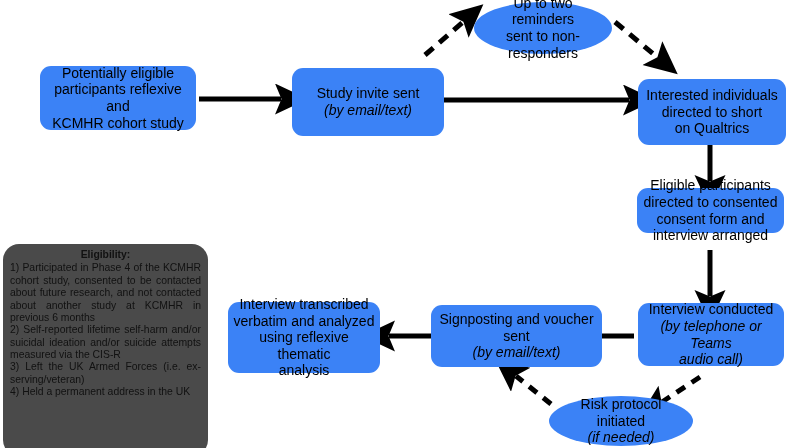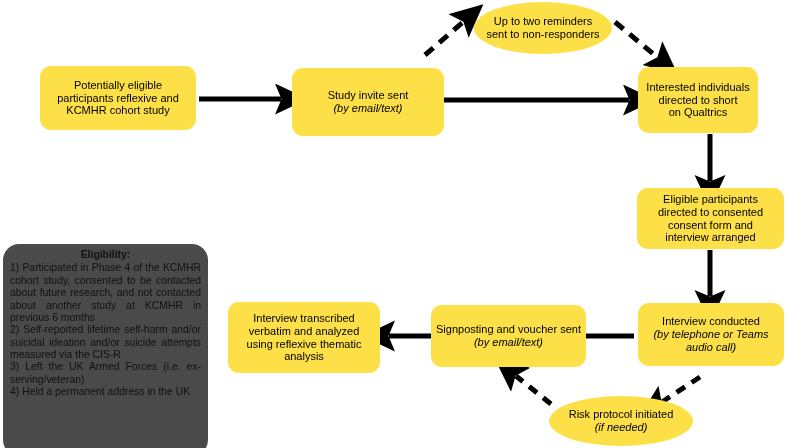--- a/index.html
+++ b/index.html
@@ -16,23 +16,23 @@
     font-family: "Liberation Sans", sans-serif;
   }
   .node {
     position: absolute;
     box-sizing: border-box;
     display: flex;
     align-items: center;
     justify-content: center;
     text-align: center;
     color: #000000;
-    font-size: 11px;
+    font-size: 14px;
     line-height: 1.18;
-    background: #fde047;
+    background: #3b82f6;
     border-radius: 11px;
     padding: 3px 5px;
   }
   .node .lines { width: 100%; }
   .node .ln { display: block; }
   .node .it { font-style: italic; }
   .ellipse {
     border-radius: 50%;
     padding: 2px 8px;
   }
@@ -115,46 +115,46 @@
     </span>
   </div>
 
   <div class="node ellipse" style="left:474px; top:2px; width:138px; height:52px;">
     <span class="lines">
       <span class="ln">Up to two reminders</span>
       <span class="ln">sent to non-responders</span>
     </span>
   </div>
 
-  <div class="node" style="left:638px; top:67px; width:120px; height:66px;">
+  <div class="node" style="left:638px; top:79px; width:148px; height:66px;">
     <span class="lines">
       <span class="ln">Interested individuals</span>
       <span class="ln">directed to short</span>
       <span class="ln">on Qualtrics</span>
     </span>
   </div>
 
-  <div class="node" style="left:637px; top:188px; width:147px; height:61px;">
+  <div class="node" style="left:637px; top:188px; width:147px; height:45px;">
     <span class="lines">
       <span class="ln">Eligible participants</span>
       <span class="ln">directed to consented</span>
       <span class="ln">consent form and</span>
       <span class="ln">interview arranged</span>
     </span>
   </div>
 
   <div class="node" style="left:638px; top:303px; width:146px; height:63px;">
     <span class="lines">
       <span class="ln">Interview conducted</span>
       <span class="ln it">(by telephone or Teams</span>
       <span class="ln it">audio call)</span>
     </span>
   </div>
 
-  <div class="node" style="left:431px; top:305px; width:155px; height:62px;">
+  <div class="node" style="left:431px; top:305px; width:171px; height:62px;">
     <span class="lines">
       <span class="ln">Signposting and voucher sent</span>
       <span class="ln it">(by email/text)</span>
     </span>
   </div>
 
   <div class="node" style="left:228px; top:302px; width:152px; height:71px;">
     <span class="lines">
       <span class="ln">Interview transcribed</span>
       <span class="ln">verbatim and analyzed</span>

